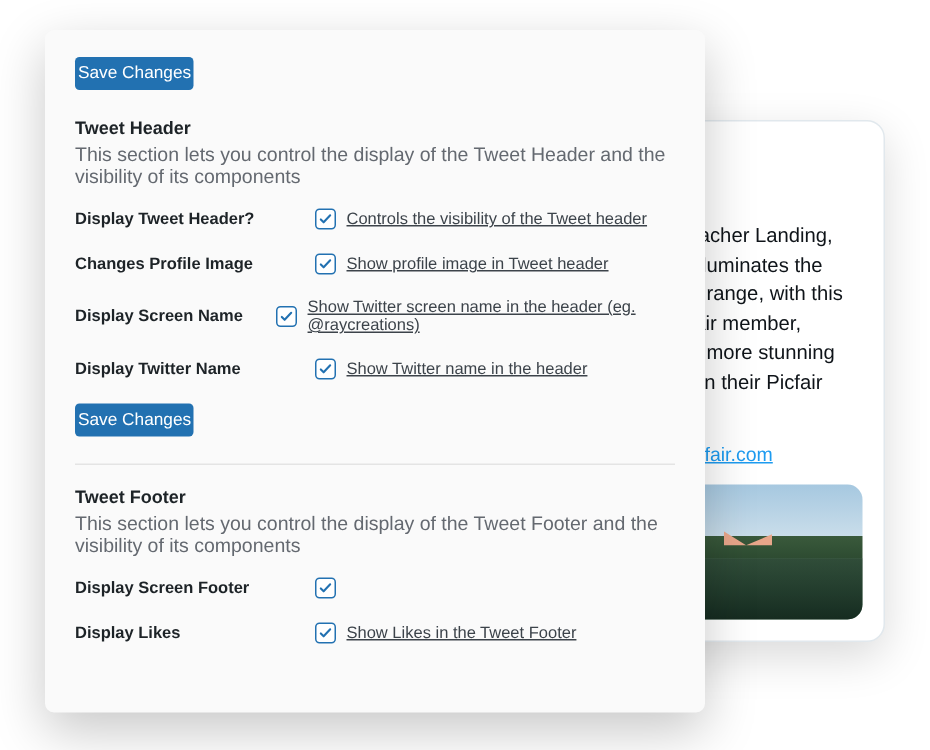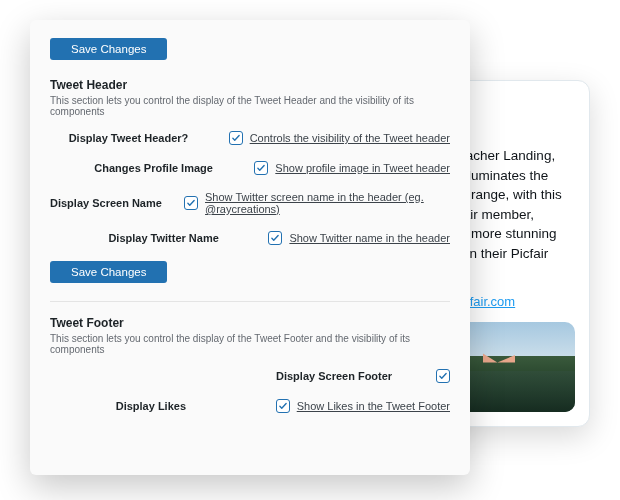--- a/index.html
+++ b/index.html
@@ -11,24 +11,24 @@
 .tweet-meta { font-size: 12px; color: #536471; margin-bottom: 10px; }
 .tweet-meta a { color: #536471; text-decoration: underline; }
 .tweet-body { font-size: 13.5px; line-height: 1.45; color: #0f1419; }
 .tweet-body .bold { font-weight: 700; }
 .mountain { display: inline-block; }
 .tweet-link { color: #1d9bf0; text-decoration: underline; display: inline-block; margin-top: 10px; font-size: 13px; }
 .tweet-img { margin-top: 10px; width: 100%; height: 90px; border-radius: 10px; overflow: hidden; position: relative; background: linear-gradient(to bottom, #a6c8e0 0%, #c9ddea 38%, #3a5a3c 38%, #2d4b31 55%, #1f3a26 55%, #254a33 100%); }
 .tweet-img::before { content:""; position:absolute; left:0; right:0; bottom:0; height:45%; background: linear-gradient(to bottom, rgba(60,90,70,0.6), rgba(20,40,30,0.9)); }
 .tweet-img .peaks { position:absolute; left:10%; right:10%; top:32%; height:12px; background: linear-gradient(90deg, #e8a68a 0 15%, transparent 15% 25%, #e8a68a 25% 40%, transparent 40% 55%, #e8a68a 55% 75%, transparent 75% 100%); clip-path: polygon(0 100%, 8% 0, 16% 100%, 28% 10%, 38% 100%, 52% 0, 64% 100%, 78% 20%, 88% 100%, 100% 60%, 100% 100%); }
 .settings-panel { position: absolute; left: 30px; top: 20px; width: 440px; height: 455px; background: #fafafa; border-radius: 6px; box-shadow: 0 12px 35px rgba(0,0,0,0.22); padding: 18px 20px; z-index: 2; overflow: hidden; }
-.btn-save { background: #2271b1; color: #fff; border: none; border-radius: 3px; padding: 5px 21px; font-size: 11.5px; cursor: pointer; margin-bottom: 14px; }
+.btn-save { background: #2271b1; color: #fff; border: none; border-radius: 3px; padding: 5px 2px; font-size: 11.5px; cursor: pointer; margin-bottom: 14px; }
 .section-title { font-size: 12px; font-weight: 600; color: #1d2327; margin-top: 4px; margin-bottom: 3px; }
-.section-desc { font-size: 10px; color: #646970; margin-bottom: 14px; }
-.row { display: flex; align-items: center; margin-bottom: 16px; justify-content: flex-end; }
+.section-desc { font-size: 13px; color: #646970; margin-bottom: 14px; }
+.row { display: flex; align-items: center; margin-bottom: 16px; }
 .row-label { width: 160px; font-size: 11px; font-weight: 600; color: #1d2327; }
 .row-ctrl { display: flex; align-items: center; gap: 7px; }
 .cbx { width: 14px; height: 14px; border: 1px solid #2271b1; border-radius: 3px; background: #fff; display: flex; align-items: center; justify-content: center; flex-shrink: 0; cursor: pointer; }
 .cbx svg { width: 10px; height: 10px; }
 .row-text { font-size: 11px; color: #3c434a; text-decoration: underline; }
 .divider { border: none; border-top: 1px solid #e4e4e4; margin: 4px 0 14px; }
 </style>
 </head>
 <body>
 

